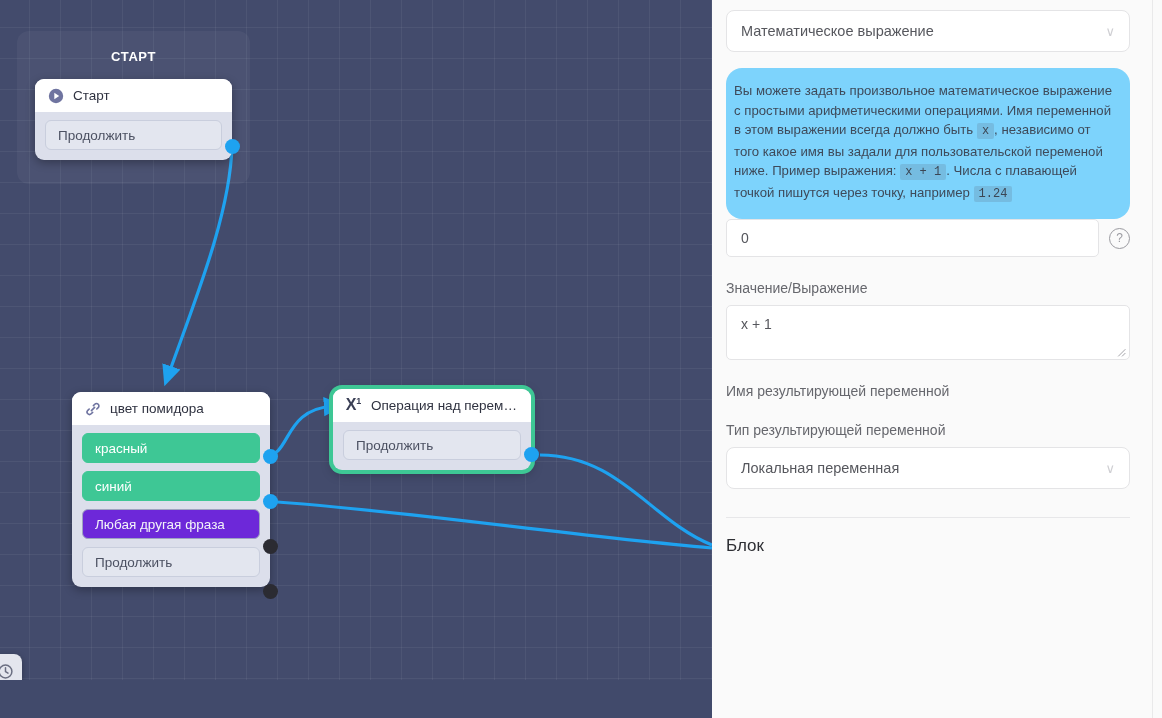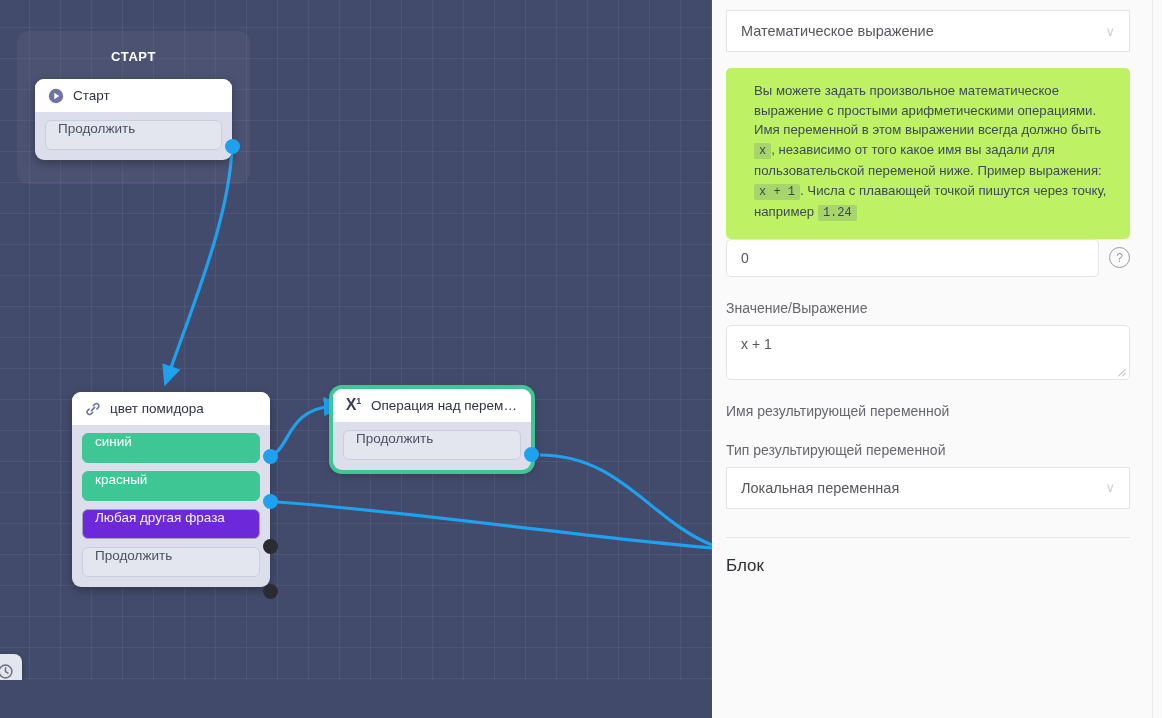--- a/index.html
+++ b/index.html
@@ -74,20 +74,21 @@
   .node-body {
     padding: 8px 10px 10px 10px;
     display: flex;
     flex-direction: column;
     gap: 8px;
   }
   .node-row {
     height: 30px;
     border-radius: 6px;
     display: flex;
+    align-items: center;
     padding: 0 12px;
     font-size: 13.5px;
     box-sizing: border-box;
   }
   .row-default {
     background: #e3e6ef;
     border: 1px solid #c9cedd;
     color: #4c5162;
   }
   .row-green {
@@ -179,40 +180,40 @@
     top: 0;
     width: 1px;
     height: 718px;
     background: #e9e9ea;
   }
 
   .select-box {
     height: 42px;
     background: #ffffff;
     border: 1px solid #e4e4e6;
-    border-radius: 0;
+    border-radius: 8px;
     display: flex;
     align-items: center;
     padding: 0 14px;
     font-size: 14.5px;
     color: #56575d;
     justify-content: space-between;
     box-sizing: border-box;
   }
   .chev {
     color: #cfcfd3;
     font-size: 13px;
     line-height: 1;
   }
 
   .info-box {
     margin-top: 16px;
-    background: #bef264;
-    border-radius: 5px;
-    padding: 13px 16px 15px 28px;
+    background: #7dd3fc;
+    border-radius: 16px;
+    padding: 13px 16px 15px 8px;
     font-size: 13.2px;
     line-height: 19.5px;
     color: #3e4a5a;
   }
   code.chip {
     background: rgba(90,110,130,0.22);
     font-family: "Liberation Mono", monospace;
     font-size: 12px;
     padding: 1px 5px;
     border-radius: 2px;
@@ -332,24 +333,24 @@
           <svg width="16" height="16" viewBox="0 0 16 16" fill="none" stroke="#6f74a0" stroke-width="1.6" stroke-linecap="round">
             <path d="M6.4,9.6 L9.6,6.4"></path>
             <path d="M8.4,4.6 L9.8,3.2 A2.4,2.4 0 0 1 13.2,6.6 L11.8,8"></path>
             <path d="M7.6,11.4 L6.2,12.8 A2.4,2.4 0 0 1 2.8,9.4 L4.2,8"></path>
           </svg>
         </span>
         <span class="node-head-title">цвет помидора</span>
       </div>
       <div class="node-body">
         <div class="node-row row-green">
+          <span>красный</span>
+        </div>
+        <div class="node-row row-green">
           <span>синий</span>
-        </div>
-        <div class="node-row row-green">
-          <span>красный</span>
         </div>
         <div class="node-row row-muted">
           <span>Любая другая фраза</span>
         </div>
         <div class="node-row row-default">
           <span>Продолжить</span>
         </div>
       </div>
       <div class="port" style="left:191px; top:57px;"></div>
       <div class="port" style="left:191px; top:102px;"></div>

